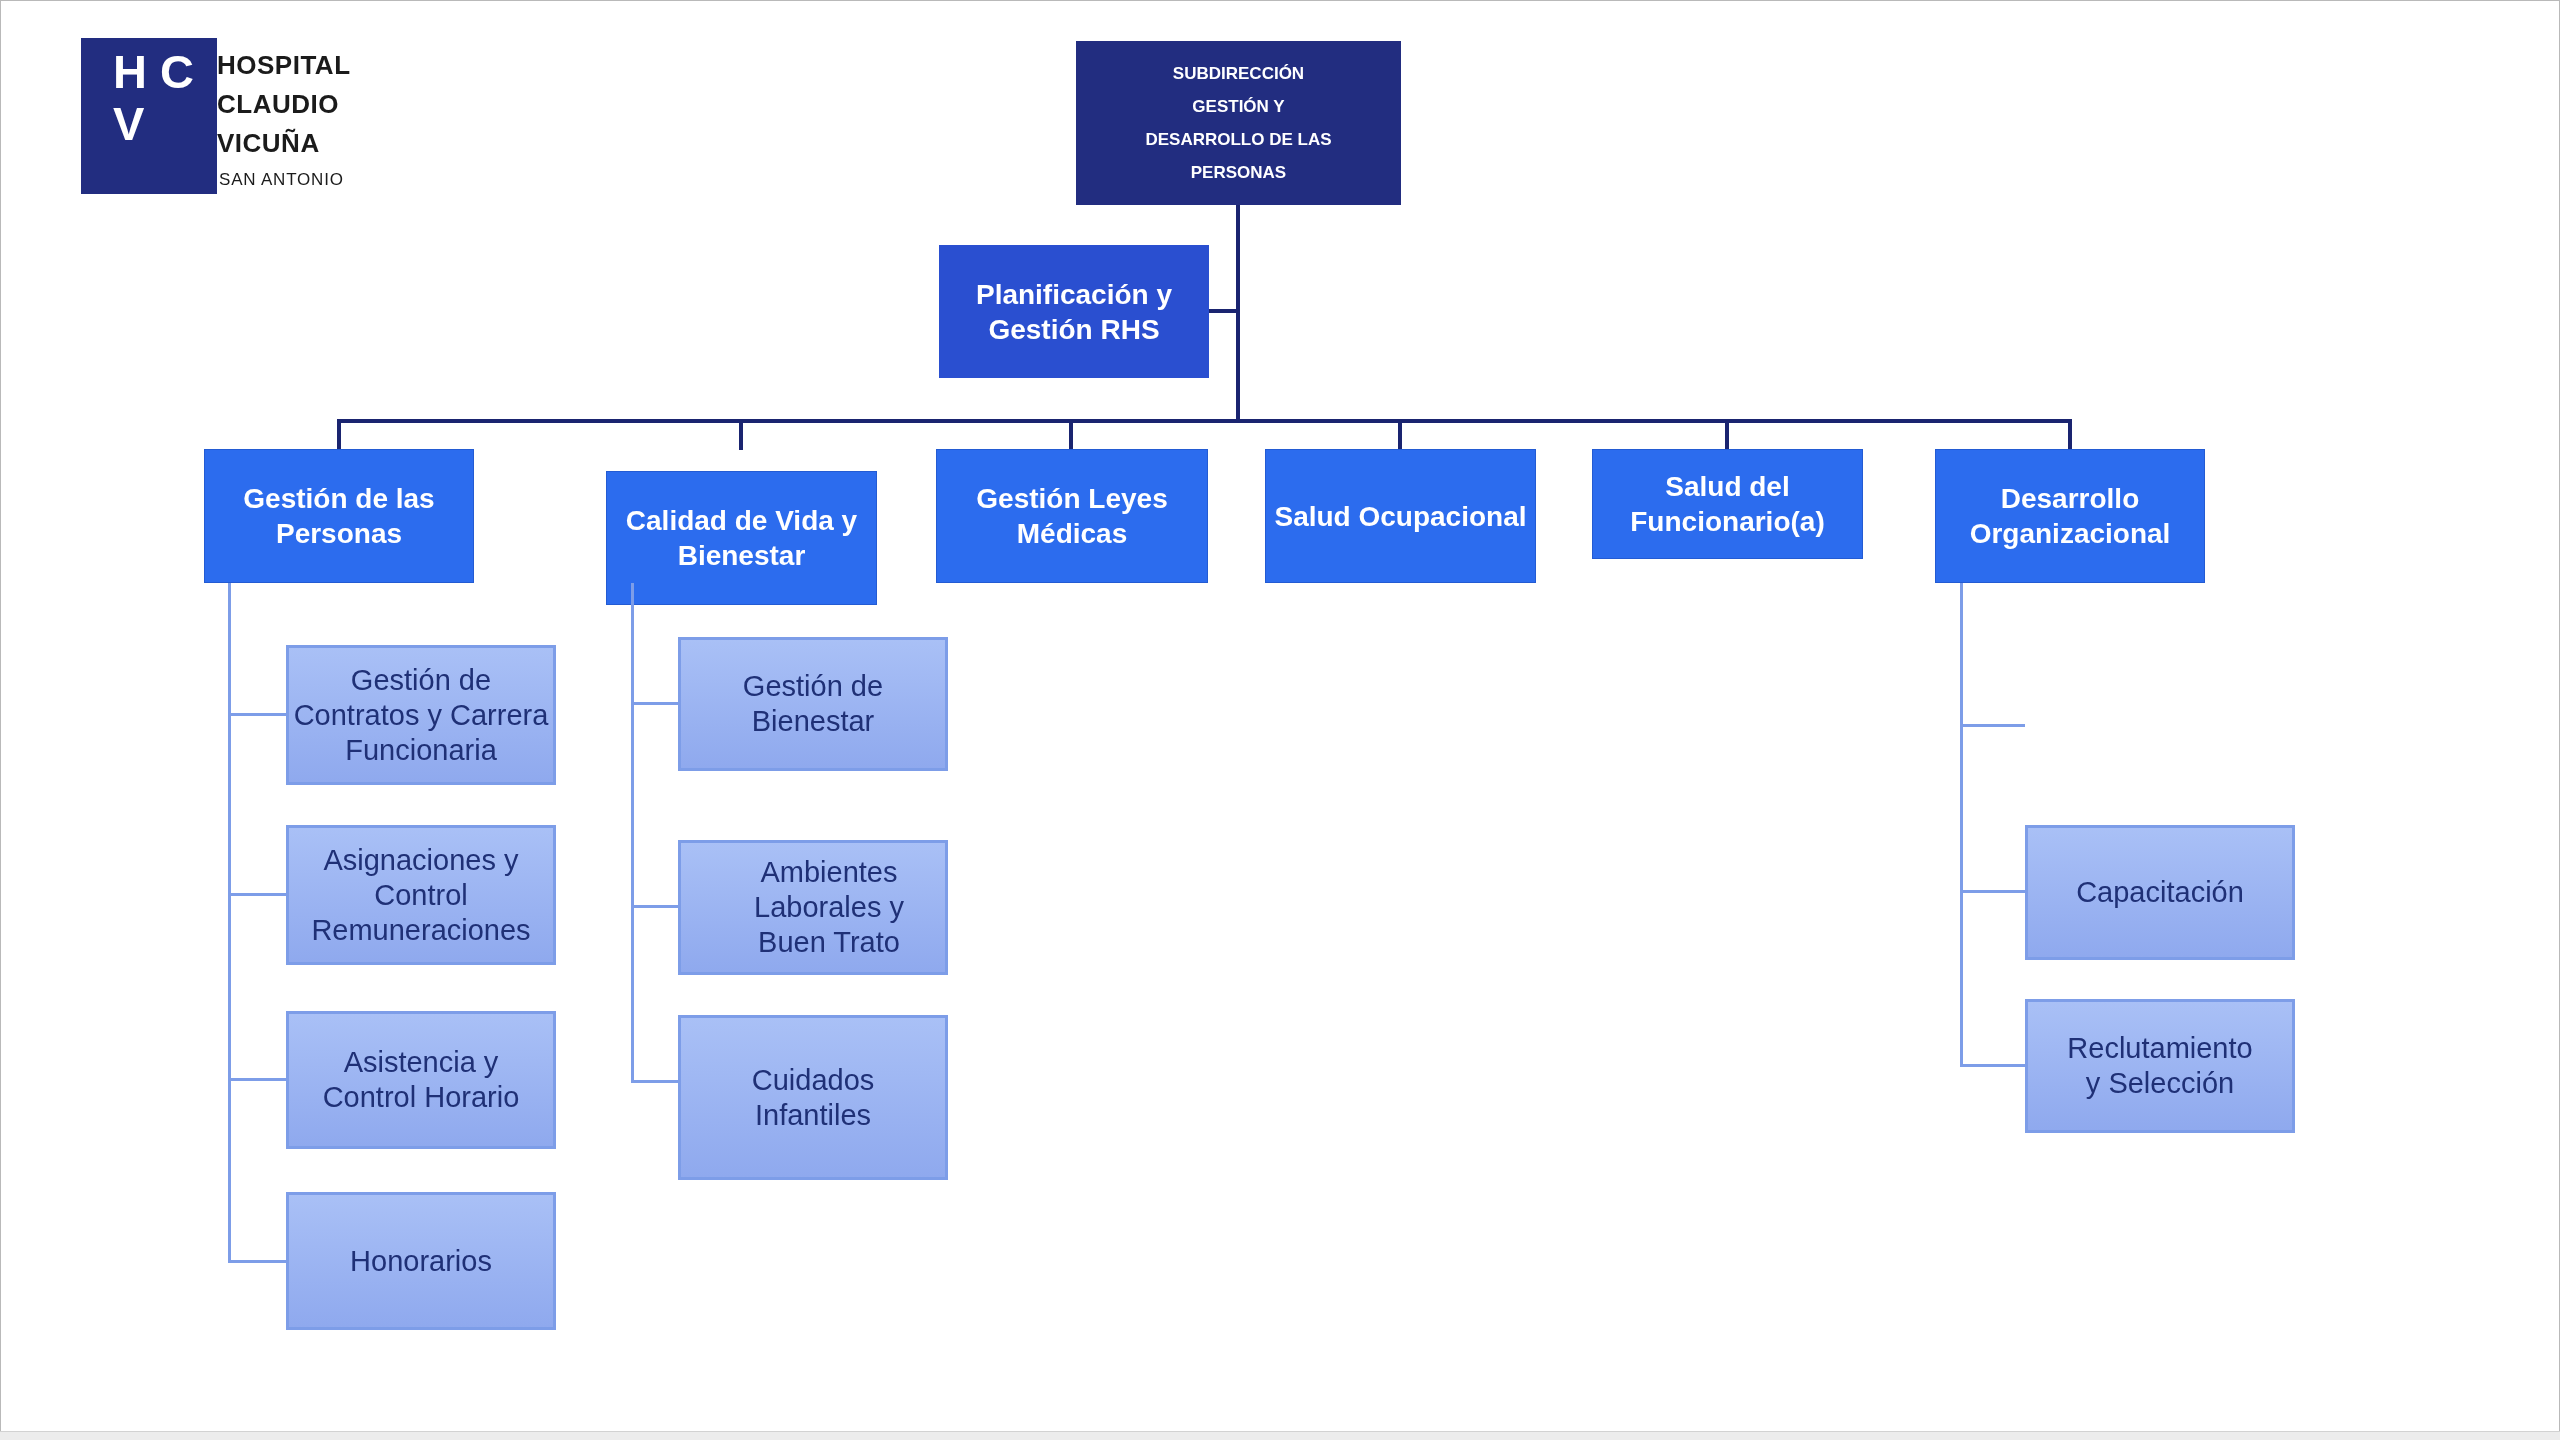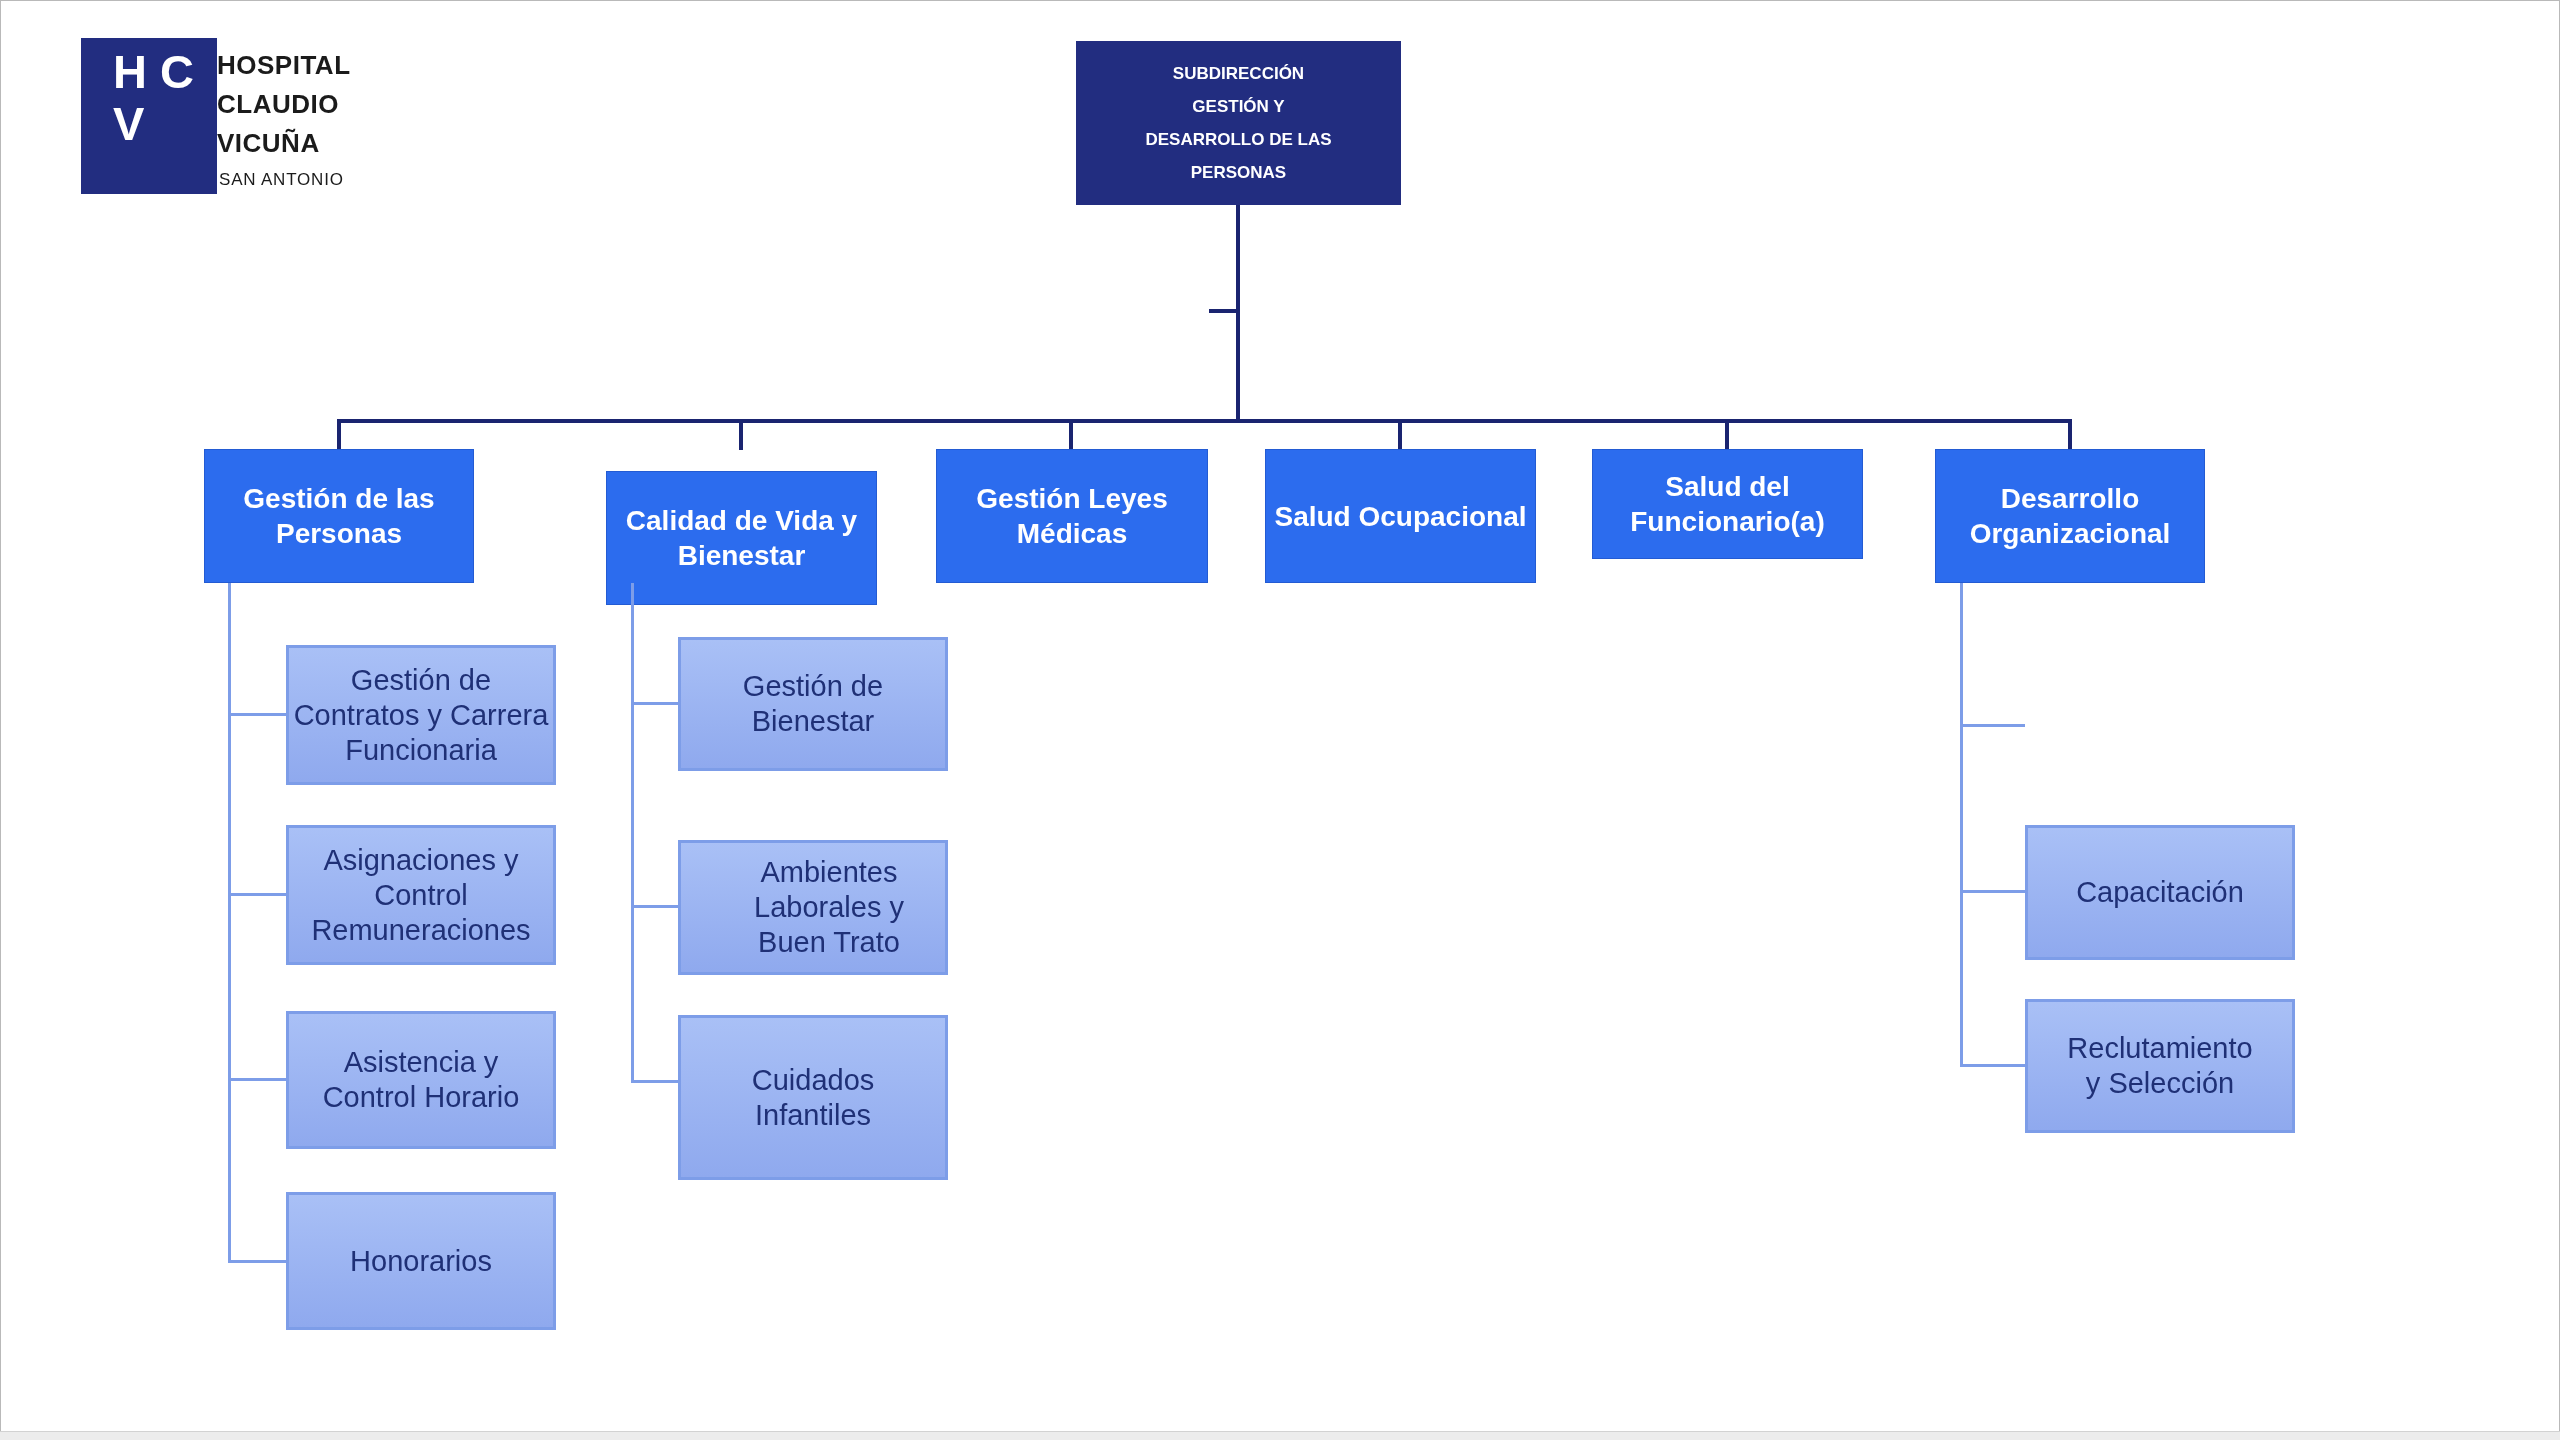--- a/index.html
+++ b/index.html
@@ -66,20 +66,22 @@
   <div class="line dark" style="left:1236px;top:205px;width:4px;height:216px;"></div>
   <div class="line dark" style="left:1209px;top:309px;width:29px;height:4px;"></div>
   <div class="line dark" style="left:337px;top:419px;width:1735px;height:4px;"></div>
   <div class="line dark" style="left:337px;top:419px;width:4px;height:31px;"></div>
   <div class="line dark" style="left:739px;top:419px;width:4px;height:31px;"></div>
   <div class="line dark" style="left:1069px;top:419px;width:4px;height:31px;"></div>
   <div class="line dark" style="left:1398px;top:419px;width:4px;height:31px;"></div>
   <div class="line dark" style="left:1725px;top:419px;width:4px;height:31px;"></div>
   <div class="line dark" style="left:2068px;top:419px;width:4px;height:31px;"></div>
 
+  <div class="box staff-box" style="left:939px;top:245px;width:270px;height:133px;">Planificación y
+Gestión RHS</div>
 
   <div class="box dept-box" style="left:204px;top:449px;width:270px;height:134px;">Gestión de las
 Personas</div>
   <div class="box dept-box" style="left:606px;top:449px;width:271px;height:134px;margin-top:22px;">Calidad de Vida y
 Bienestar</div>
   <div class="box dept-box" style="left:936px;top:449px;width:272px;height:134px;">Gestión Leyes
 Médicas</div>
   <div class="box dept-box" style="left:1265px;top:449px;width:271px;height:134px;">Salud Ocupacional</div>
   <div class="box dept-box" style="left:1592px;top:449px;width:271px;height:110px;">Salud del
 Funcionario(a)</div>

